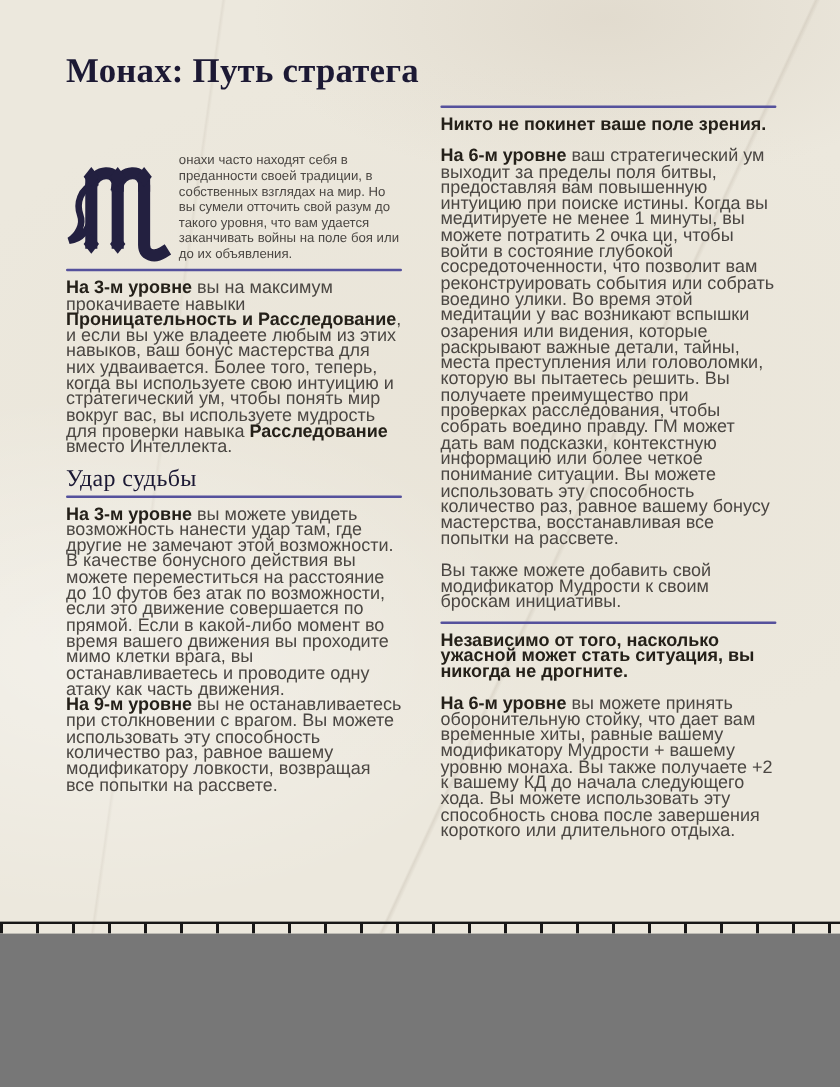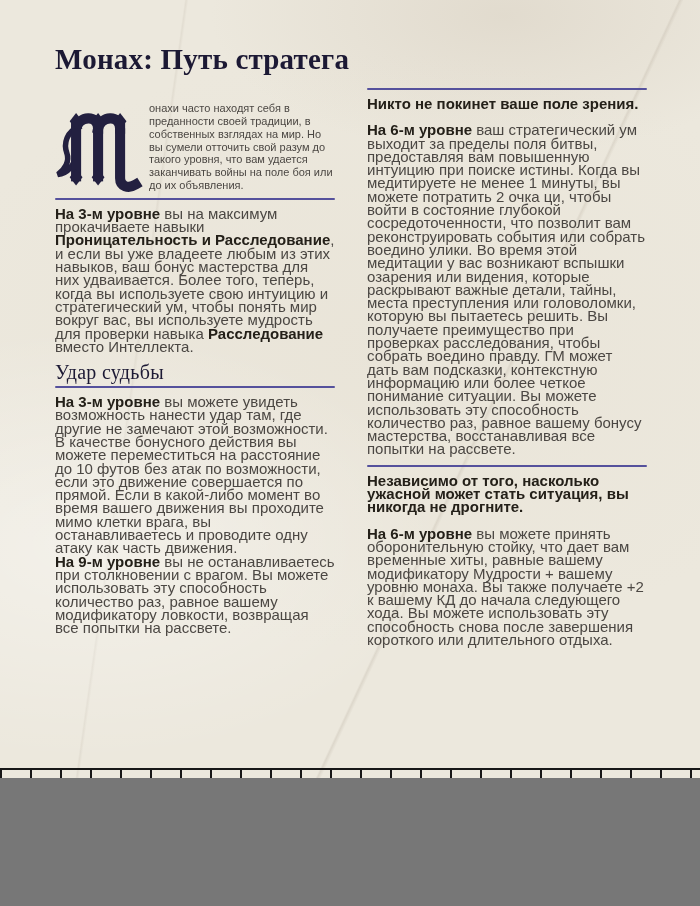--- a/index.html
+++ b/index.html
@@ -86,20 +86,21 @@
             <p class="body"><strong>На 3-м уровне</strong><span> вы можете увидеть возможность нанести удар там, где другие не замечают этой возможности. В качестве бонусного действия вы можете переместиться на расстояние до 10 футов без атак по возможности, если это движение совершается по прямой. Если в какой-либо момент во время вашего движения вы проходите мимо клетки врага, вы останавливаетесь и проводите одну атаку как часть движения.</span></p>
             <p class="body"><strong>На 9-м уровне</strong><span> вы не останавливаетесь при столкновении с врагом. Вы можете использовать эту способность количество раз, равное вашему модификатору ловкости, возвращая все попытки на рассвете.</span></p>
           </section>
         </div>
       <div class="col" id="col-right">
 
       <section class="feature">
             <div class="rule"></div>
             <p class="body"><strong>Никто не покинет ваше поле зрения.</strong></p>
             <p class="body gap"><strong>На 6-м уровне</strong><span> ваш стратегический ум выходит за пределы поля битвы, предоставляя вам повышенную интуицию при поиске истины. Когда вы медитируете не менее 1 минуты, вы можете потратить 2 очка ци, чтобы войти в состояние глубокой сосредоточенности, что позволит вам реконструировать события или собрать воедино улики. Во время этой медитации у вас возникают вспышки озарения или видения, которые раскрывают важные детали, тайны, места преступления или головоломки, которую вы пытаетесь решить. Вы получаете преимущество при проверках расследования, чтобы собрать воедино правду. ГМ может дать вам подсказки, контекстную информацию или более четкое понимание ситуации. Вы можете использовать эту способность количество раз, равное вашему бонусу мастерства, восстанавливая все попытки на рассвете.</span></p>
+            <p class="body gap"><span>Вы также можете добавить свой модификатор Мудрости к своим броскам инициативы.</span></p>
           </section>
           <section class="feature">
             <div class="rule"></div>
             <p class="body"><strong>Независимо от того, насколько ужасной может стать ситуация, вы никогда не дрогните.</strong></p>
             <p class="body gap"><strong>На 6-м уровне</strong><span> вы можете принять оборонительную стойку, что дает вам временные хиты, равные вашему модификатору Мудрости + вашему уровню монаха. Вы также получаете +2 к вашему КД до начала следующего хода. Вы можете использовать эту способность снова после завершения короткого или длительного отдыха.</span></p>
           </section>
         </div>
     </div>
   </div>
 

